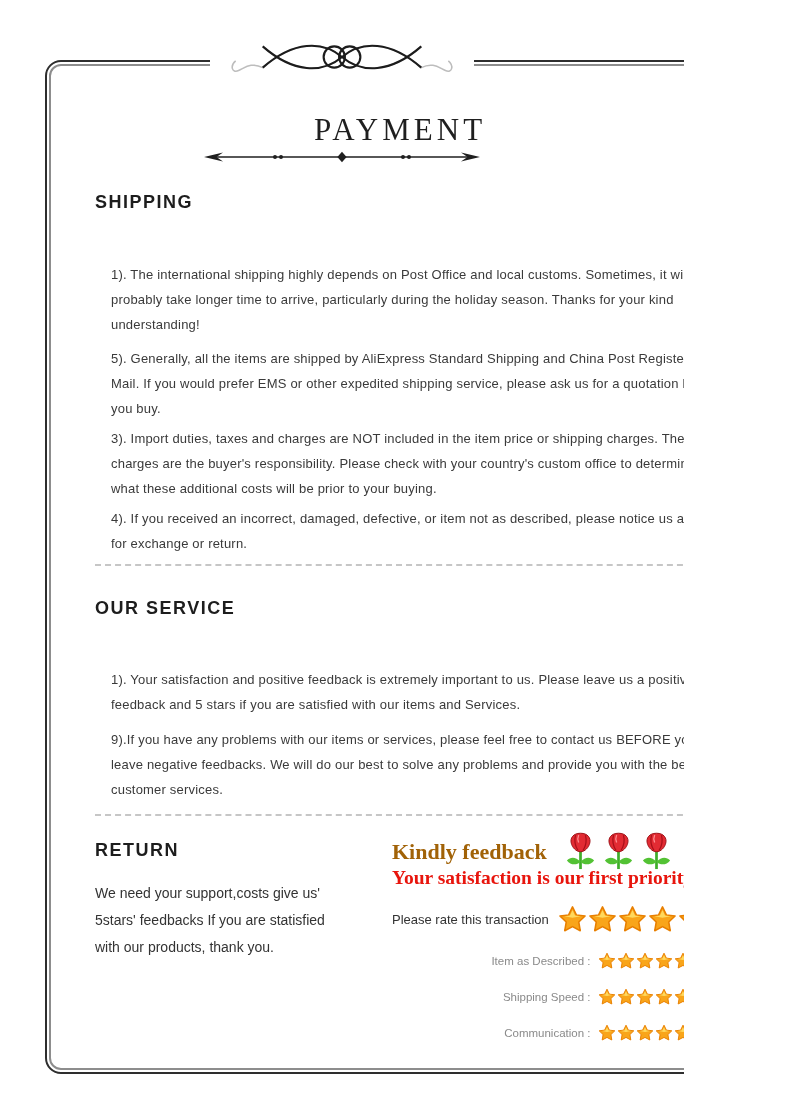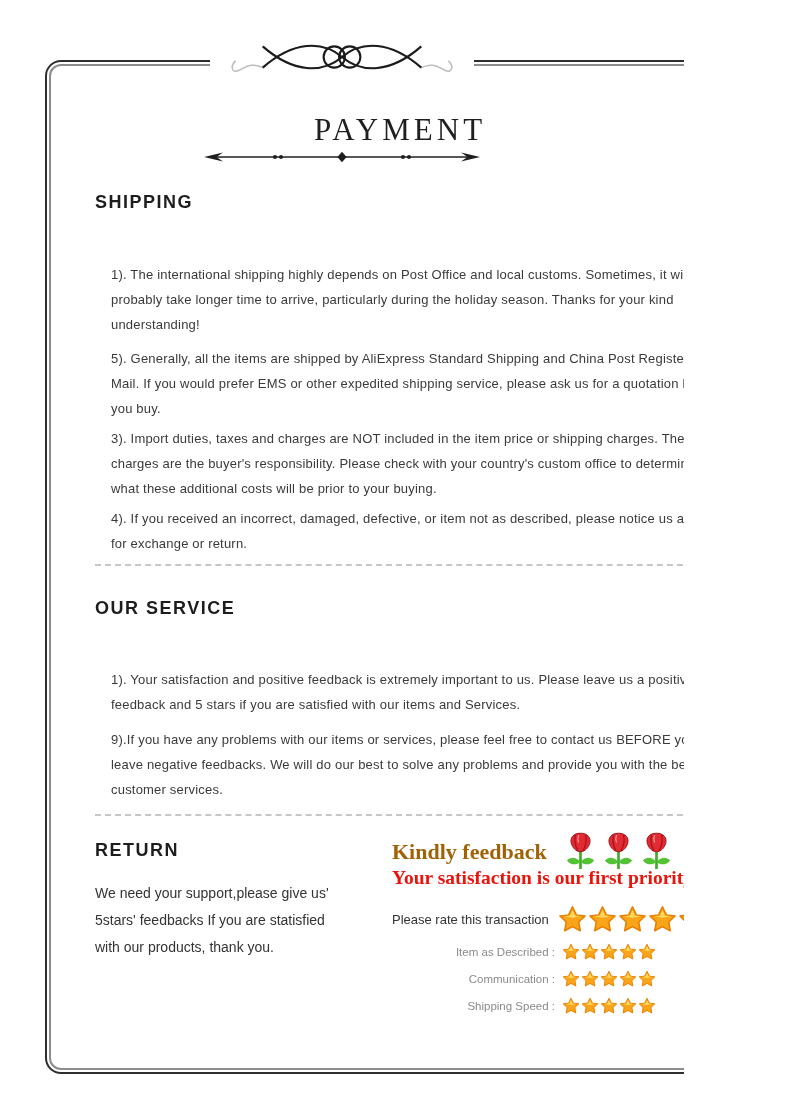--- a/index.html
+++ b/index.html
@@ -41,21 +41,21 @@
     font-size:22px;color:#a16207;line-height:40px;white-space:nowrap;}
   .roses{display:flex;margin-left:12px;}
   .rose{width:33px;height:42px;margin-left:5px;}
   .fb-tagline{font-family:"Liberation Serif","DejaVu Serif",serif;font-weight:bold;
     font-size:19.5px;color:#e8150d;margin-top:-7px;white-space:nowrap;}
   .rate-row{display:flex;align-items:center;margin-top:16px;}
   .rate-label{font-size:13px;color:#333;white-space:nowrap;}
   .stars{display:flex;align-items:center;}
   .stars-lg{margin-left:8px;}
   .stars-lg .star{width:29px;height:29px;margin-left:1px;}
-  .rating-row{display:flex;align-items:center;margin-top:9px;}
+  .rating-row{display:flex;align-items:center;margin-top:18px;justify-content:center;}
   .rating-label{width:163px;text-align:right;font-size:11.5px;color:#8a8a8a;
     margin-right:6px;white-space:nowrap;}
   .stars-sm .star{width:18px;height:18px;margin-left:1px;}
 </style>
 </head>
 <body>
 
 <div class="page">
 
   <div class="frame">
@@ -96,21 +96,21 @@
 
   <div class="dashed dash1"></div>
 
   <div class="sec-heading h-service">OUR SERVICE</div>
   <p class="para sv1">1). Your satisfaction and positive feedback is extremely important to us. Please leave us a positive feedback and 5 stars if you are satisfied with our items and Services.</p>
   <p class="para sv2">9).If you have any problems with our items or services, please feel free to contact us BEFORE you leave negative feedbacks. We will do our best to solve any problems and provide you with the best customer services.</p>
 
   <div class="dashed dash2"></div>
 
   <div class="sec-heading h-return">RETURN</div>
-  <p class="return-text">We need your support,please give us' 5stars' feedbacks If you are statisfied with our products, thank you.</p>
+  <p class="return-text">We need your support,costs give us' 5stars' feedbacks If you are statisfied with our products, thank you.</p>
 
   <div class="feedback">
     <div class="fb-head-row">
       <span class="fb-title">Kindly feedback</span>
       <span class="roses">
           <svg class="rose" viewBox="0 0 26 34">
             <path d="M13 15 L13 30" stroke="#3fae2a" stroke-width="2.2" fill="none"></path>
             <path d="M13 24 C9 20 5 20 2 23 C5 27 10 27 13 24 Z" fill="#53c234"></path>
             <path d="M13 24 C17 20 21 20 24 23 C21 27 16 27 13 24 Z" fill="#53c234"></path>
             <path d="M13 1 C7 1 4.5 5 5.5 9 C6.3 12.5 9.5 16 13 16 C16.5 16 19.7 12.5 20.5 9 C21.5 5 19 1 13 1 Z" fill="#e22b33" stroke="#9d1016" stroke-width="0.8"></path>
@@ -183,20 +183,45 @@
             <polygon points="12,1.6 15.2,8.2 22.4,9.1 17.2,14.1 18.4,21.3 12,17.9 5.6,21.3 6.8,14.1 1.6,9.1 8.8,8.2" fill="#f9a51a" stroke="#e87f00" stroke-width="1.3" stroke-linejoin="round"></polygon>
             <polygon points="12,4.2 14.1,8.6 18.9,9.3 12,10.6 5.1,9.3 9.9,8.6" fill="#ffd95e"></polygon>
           </svg>
           <svg class="star" viewBox="0 0 24 24">
             <polygon points="12,1.6 15.2,8.2 22.4,9.1 17.2,14.1 18.4,21.3 12,17.9 5.6,21.3 6.8,14.1 1.6,9.1 8.8,8.2" fill="#f9a51a" stroke="#e87f00" stroke-width="1.3" stroke-linejoin="round"></polygon>
             <polygon points="12,4.2 14.1,8.6 18.9,9.3 12,10.6 5.1,9.3 9.9,8.6" fill="#ffd95e"></polygon>
           </svg>
         </span>
     </div>
     <div class="rating-row">
+      <span class="rating-label">Shipping Speed :</span>
+      <span class="stars stars-sm">
+          <svg class="star" viewBox="0 0 24 24">
+            <polygon points="12,1.6 15.2,8.2 22.4,9.1 17.2,14.1 18.4,21.3 12,17.9 5.6,21.3 6.8,14.1 1.6,9.1 8.8,8.2" fill="#f9a51a" stroke="#e87f00" stroke-width="1.3" stroke-linejoin="round"></polygon>
+            <polygon points="12,4.2 14.1,8.6 18.9,9.3 12,10.6 5.1,9.3 9.9,8.6" fill="#ffd95e"></polygon>
+          </svg>
+          <svg class="star" viewBox="0 0 24 24">
+            <polygon points="12,1.6 15.2,8.2 22.4,9.1 17.2,14.1 18.4,21.3 12,17.9 5.6,21.3 6.8,14.1 1.6,9.1 8.8,8.2" fill="#f9a51a" stroke="#e87f00" stroke-width="1.3" stroke-linejoin="round"></polygon>
+            <polygon points="12,4.2 14.1,8.6 18.9,9.3 12,10.6 5.1,9.3 9.9,8.6" fill="#ffd95e"></polygon>
+          </svg>
+          <svg class="star" viewBox="0 0 24 24">
+            <polygon points="12,1.6 15.2,8.2 22.4,9.1 17.2,14.1 18.4,21.3 12,17.9 5.6,21.3 6.8,14.1 1.6,9.1 8.8,8.2" fill="#f9a51a" stroke="#e87f00" stroke-width="1.3" stroke-linejoin="round"></polygon>
+            <polygon points="12,4.2 14.1,8.6 18.9,9.3 12,10.6 5.1,9.3 9.9,8.6" fill="#ffd95e"></polygon>
+          </svg>
+          <svg class="star" viewBox="0 0 24 24">
+            <polygon points="12,1.6 15.2,8.2 22.4,9.1 17.2,14.1 18.4,21.3 12,17.9 5.6,21.3 6.8,14.1 1.6,9.1 8.8,8.2" fill="#f9a51a" stroke="#e87f00" stroke-width="1.3" stroke-linejoin="round"></polygon>
+            <polygon points="12,4.2 14.1,8.6 18.9,9.3 12,10.6 5.1,9.3 9.9,8.6" fill="#ffd95e"></polygon>
+          </svg>
+          <svg class="star" viewBox="0 0 24 24">
+            <polygon points="12,1.6 15.2,8.2 22.4,9.1 17.2,14.1 18.4,21.3 12,17.9 5.6,21.3 6.8,14.1 1.6,9.1 8.8,8.2" fill="#f9a51a" stroke="#e87f00" stroke-width="1.3" stroke-linejoin="round"></polygon>
+            <polygon points="12,4.2 14.1,8.6 18.9,9.3 12,10.6 5.1,9.3 9.9,8.6" fill="#ffd95e"></polygon>
+          </svg>
+        </span>
+    </div>
+    <div class="rating-row">
       <span class="rating-label">Communication :</span>
       <span class="stars stars-sm">
           <svg class="star" viewBox="0 0 24 24">
             <polygon points="12,1.6 15.2,8.2 22.4,9.1 17.2,14.1 18.4,21.3 12,17.9 5.6,21.3 6.8,14.1 1.6,9.1 8.8,8.2" fill="#f9a51a" stroke="#e87f00" stroke-width="1.3" stroke-linejoin="round"></polygon>
             <polygon points="12,4.2 14.1,8.6 18.9,9.3 12,10.6 5.1,9.3 9.9,8.6" fill="#ffd95e"></polygon>
           </svg>
           <svg class="star" viewBox="0 0 24 24">
             <polygon points="12,1.6 15.2,8.2 22.4,9.1 17.2,14.1 18.4,21.3 12,17.9 5.6,21.3 6.8,14.1 1.6,9.1 8.8,8.2" fill="#f9a51a" stroke="#e87f00" stroke-width="1.3" stroke-linejoin="round"></polygon>
             <polygon points="12,4.2 14.1,8.6 18.9,9.3 12,10.6 5.1,9.3 9.9,8.6" fill="#ffd95e"></polygon>
           </svg>
@@ -207,40 +232,15 @@
           <svg class="star" viewBox="0 0 24 24">
             <polygon points="12,1.6 15.2,8.2 22.4,9.1 17.2,14.1 18.4,21.3 12,17.9 5.6,21.3 6.8,14.1 1.6,9.1 8.8,8.2" fill="#f9a51a" stroke="#e87f00" stroke-width="1.3" stroke-linejoin="round"></polygon>
             <polygon points="12,4.2 14.1,8.6 18.9,9.3 12,10.6 5.1,9.3 9.9,8.6" fill="#ffd95e"></polygon>
           </svg>
           <svg class="star" viewBox="0 0 24 24">
             <polygon points="12,1.6 15.2,8.2 22.4,9.1 17.2,14.1 18.4,21.3 12,17.9 5.6,21.3 6.8,14.1 1.6,9.1 8.8,8.2" fill="#f9a51a" stroke="#e87f00" stroke-width="1.3" stroke-linejoin="round"></polygon>
             <polygon points="12,4.2 14.1,8.6 18.9,9.3 12,10.6 5.1,9.3 9.9,8.6" fill="#ffd95e"></polygon>
           </svg>
         </span>
     </div>
-    <div class="rating-row">
-      <span class="rating-label">Shipping Speed :</span>
-      <span class="stars stars-sm">
-          <svg class="star" viewBox="0 0 24 24">
-            <polygon points="12,1.6 15.2,8.2 22.4,9.1 17.2,14.1 18.4,21.3 12,17.9 5.6,21.3 6.8,14.1 1.6,9.1 8.8,8.2" fill="#f9a51a" stroke="#e87f00" stroke-width="1.3" stroke-linejoin="round"></polygon>
-            <polygon points="12,4.2 14.1,8.6 18.9,9.3 12,10.6 5.1,9.3 9.9,8.6" fill="#ffd95e"></polygon>
-          </svg>
-          <svg class="star" viewBox="0 0 24 24">
-            <polygon points="12,1.6 15.2,8.2 22.4,9.1 17.2,14.1 18.4,21.3 12,17.9 5.6,21.3 6.8,14.1 1.6,9.1 8.8,8.2" fill="#f9a51a" stroke="#e87f00" stroke-width="1.3" stroke-linejoin="round"></polygon>
-            <polygon points="12,4.2 14.1,8.6 18.9,9.3 12,10.6 5.1,9.3 9.9,8.6" fill="#ffd95e"></polygon>
-          </svg>
-          <svg class="star" viewBox="0 0 24 24">
-            <polygon points="12,1.6 15.2,8.2 22.4,9.1 17.2,14.1 18.4,21.3 12,17.9 5.6,21.3 6.8,14.1 1.6,9.1 8.8,8.2" fill="#f9a51a" stroke="#e87f00" stroke-width="1.3" stroke-linejoin="round"></polygon>
-            <polygon points="12,4.2 14.1,8.6 18.9,9.3 12,10.6 5.1,9.3 9.9,8.6" fill="#ffd95e"></polygon>
-          </svg>
-          <svg class="star" viewBox="0 0 24 24">
-            <polygon points="12,1.6 15.2,8.2 22.4,9.1 17.2,14.1 18.4,21.3 12,17.9 5.6,21.3 6.8,14.1 1.6,9.1 8.8,8.2" fill="#f9a51a" stroke="#e87f00" stroke-width="1.3" stroke-linejoin="round"></polygon>
-            <polygon points="12,4.2 14.1,8.6 18.9,9.3 12,10.6 5.1,9.3 9.9,8.6" fill="#ffd95e"></polygon>
-          </svg>
-          <svg class="star" viewBox="0 0 24 24">
-            <polygon points="12,1.6 15.2,8.2 22.4,9.1 17.2,14.1 18.4,21.3 12,17.9 5.6,21.3 6.8,14.1 1.6,9.1 8.8,8.2" fill="#f9a51a" stroke="#e87f00" stroke-width="1.3" stroke-linejoin="round"></polygon>
-            <polygon points="12,4.2 14.1,8.6 18.9,9.3 12,10.6 5.1,9.3 9.9,8.6" fill="#ffd95e"></polygon>
-          </svg>
-        </span>
-    </div>
   </div>
 
 </div>
 
 </body></html>

